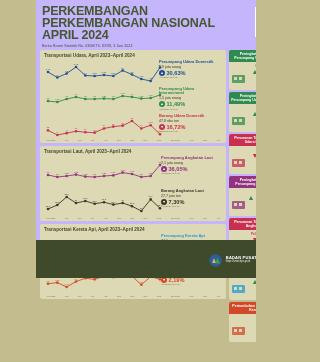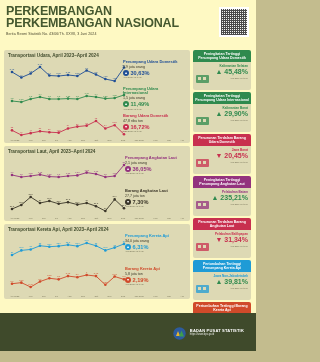--- a/index.html
+++ b/index.html
@@ -2,21 +2,21 @@
 <html><head>
 <meta charset="utf-8">
 <style>
   * { margin:0; padding:0; box-sizing:border-box; }
   body {
     width:256px; height:362px;
     font-family:"Liberation Sans", sans-serif;
     background:#c3bc8e;
     overflow:hidden;
   }
-  .page { position:relative; width:256px; height:351px; background:#fef9c3; }
+  .page { position:relative; width:256px; height:278px; background:#c4b5fd;margin-left:36px; }
 
   
   .header { position:relative; padding:5px 6px 2px 6px; height:50px; }
   .title { font-size:12.5px; line-height:12px; font-weight:bold; color:#45582f; letter-spacing:-0.2px; }
   .subtitle { font-size:3.6px; color:#4d4a32; margin-top:3px; letter-spacing:0.05px; }
   .qr { position:absolute; right:7px; top:7px; width:30px; height:30px; background:#fff; padding:2px; }
   .qr-inner { width:100%; height:100%;
     background-image:
       repeating-linear-gradient(0deg,#2b2b2b 0 1px,transparent 1px 2px),
       repeating-linear-gradient(90deg,#2b2b2b 0 1px,transparent 1px 2px);
@@ -63,20 +63,21 @@
   .footer-url { font-size:2.6px; opacity:.85; }
 </style>
 </head>
 <body>
 
 <div class="page">
 
   <div class="header">
     <div class="title">PERKEMBANGAN</div>
     <div class="title">PERKEMBANGAN NASIONAL</div>
+    <div class="title">APRIL 2024</div>
     <div class="subtitle">Berita Resmi Statistik No. 43/06/Th. XXVII, 3 Juni 2024</div>
     <div class="qr">
         <div class="qr-inner"></div>
       </div>
   </div>
 
   <div class="body">
 
     <div class="left">
 

